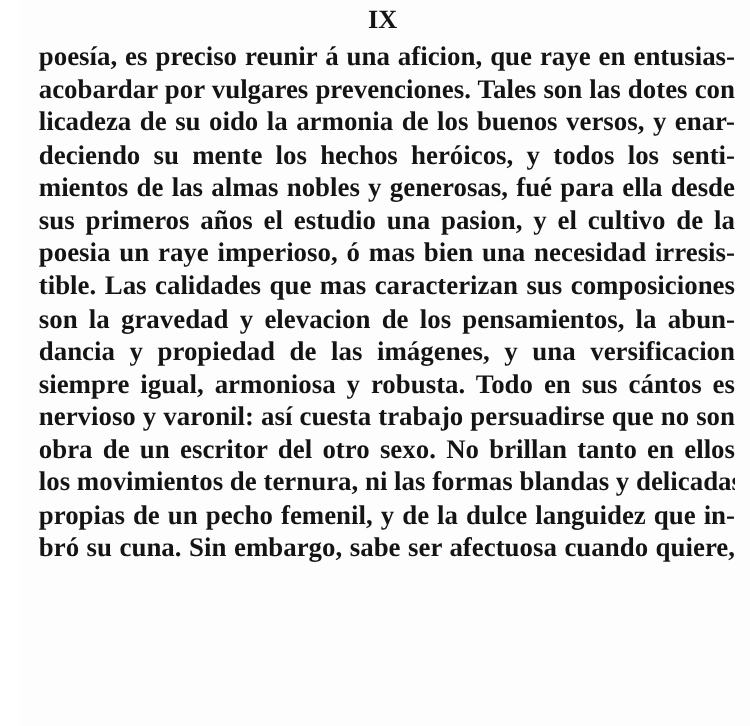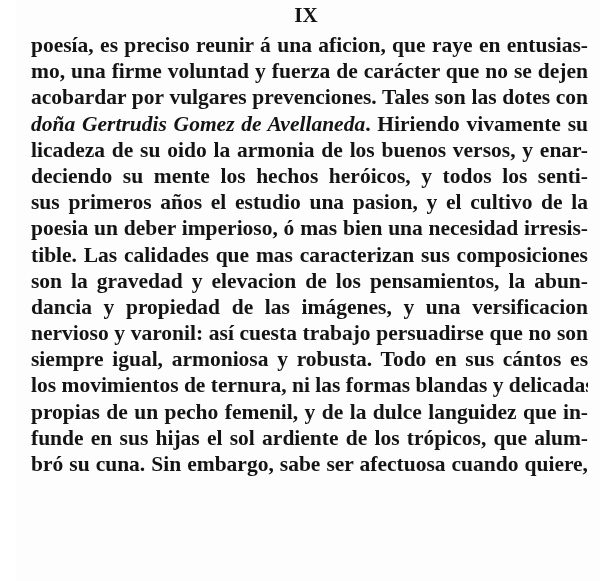--- a/index.html
+++ b/index.html
@@ -60,30 +60,29 @@
       font-style: italic;
     }
   </style>
 </head>
 <body>
 
 <div class="page">
   <div class="page-number">IX</div>
   <div class="body-text">
     <span class="line">poesía, es preciso reunir á una aficion, que raye en entusias-</span>
-    <span class="line">mo, una firme voluntad y fuerza de carácter que no se dejen</span>
     <span class="line">acobardar por vulgares prevenciones. Tales son las dotes con</span>
-    <span class="line"><span class="italic">doña Gertrudis Gomez de Avellaneda</span><span>. Hiriendo vivamente su</span></span>
     <span class="line">licadeza de su oido la armonia de los buenos versos, y enar-</span>
     <span class="line">deciendo su mente los hechos heróicos, y todos los senti-</span>
+    <span class="line">mientos de las almas nobles y generosas, fué para ella desde</span>
     <span class="line">sus primeros años el estudio una pasion, y el cultivo de la</span>
-    <span class="line">poesia un deber imperioso, ó mas bien una necesidad irresis-</span>
+    <span class="line">poesia un raye imperioso, ó mas bien una necesidad irresis-</span>
     <span class="line">tible. Las calidades que mas caracterizan sus composiciones</span>
     <span class="line">son la gravedad y elevacion de los pensamientos, la abun-</span>
     <span class="line">dancia y propiedad de las imágenes, y una versificacion</span>
+    <span class="line">siempre igual, armoniosa y robusta. Todo en sus cántos es</span>
     <span class="line">nervioso y varonil: así cuesta trabajo persuadirse que no son</span>
-    <span class="line">siempre igual, armoniosa y robusta. Todo en sus cántos es</span>
+    <span class="line">obra de un escritor del otro sexo. No brillan tanto en ellos</span>
     <span class="line">los movimientos de ternura, ni las formas blandas y delicadas,</span>
     <span class="line">propias de un pecho femenil, y de la dulce languidez que in-</span>
-    <span class="line">funde en sus hijas el sol ardiente de los trópicos, que alum-</span>
     <span class="line last">bró su cuna. Sin embargo, sabe ser afectuosa cuando quiere,</span>
   </div>
 </div>
 
 </body></html>

